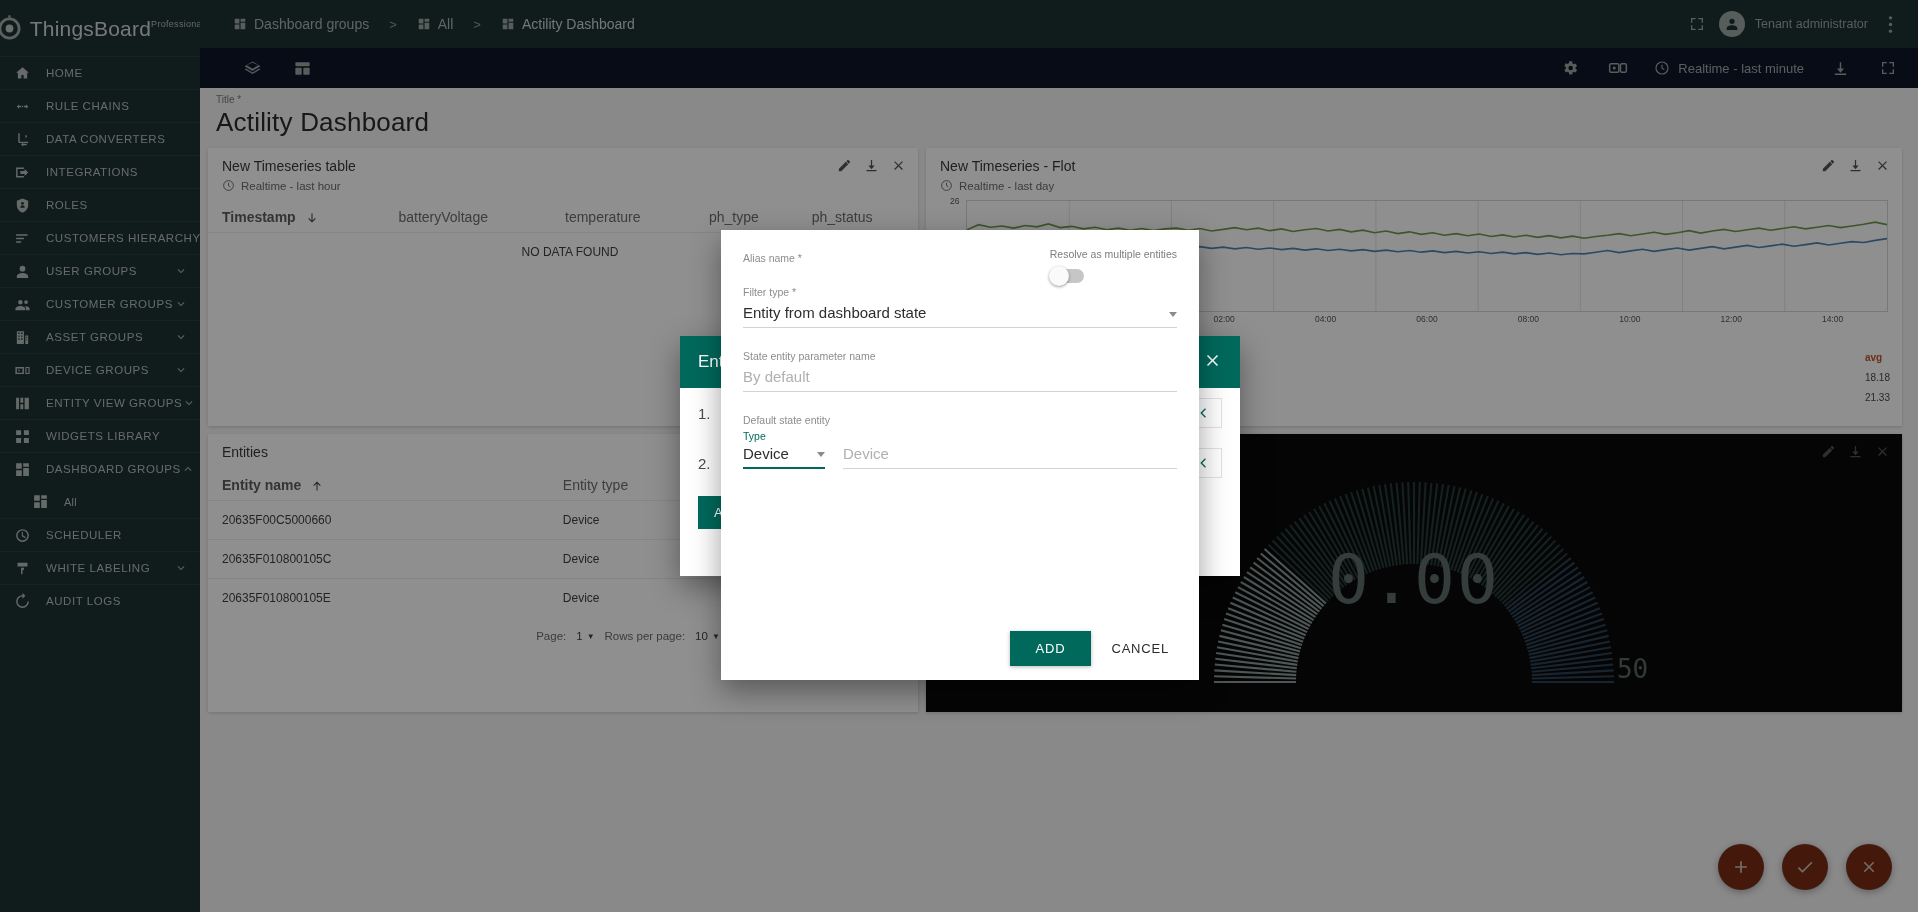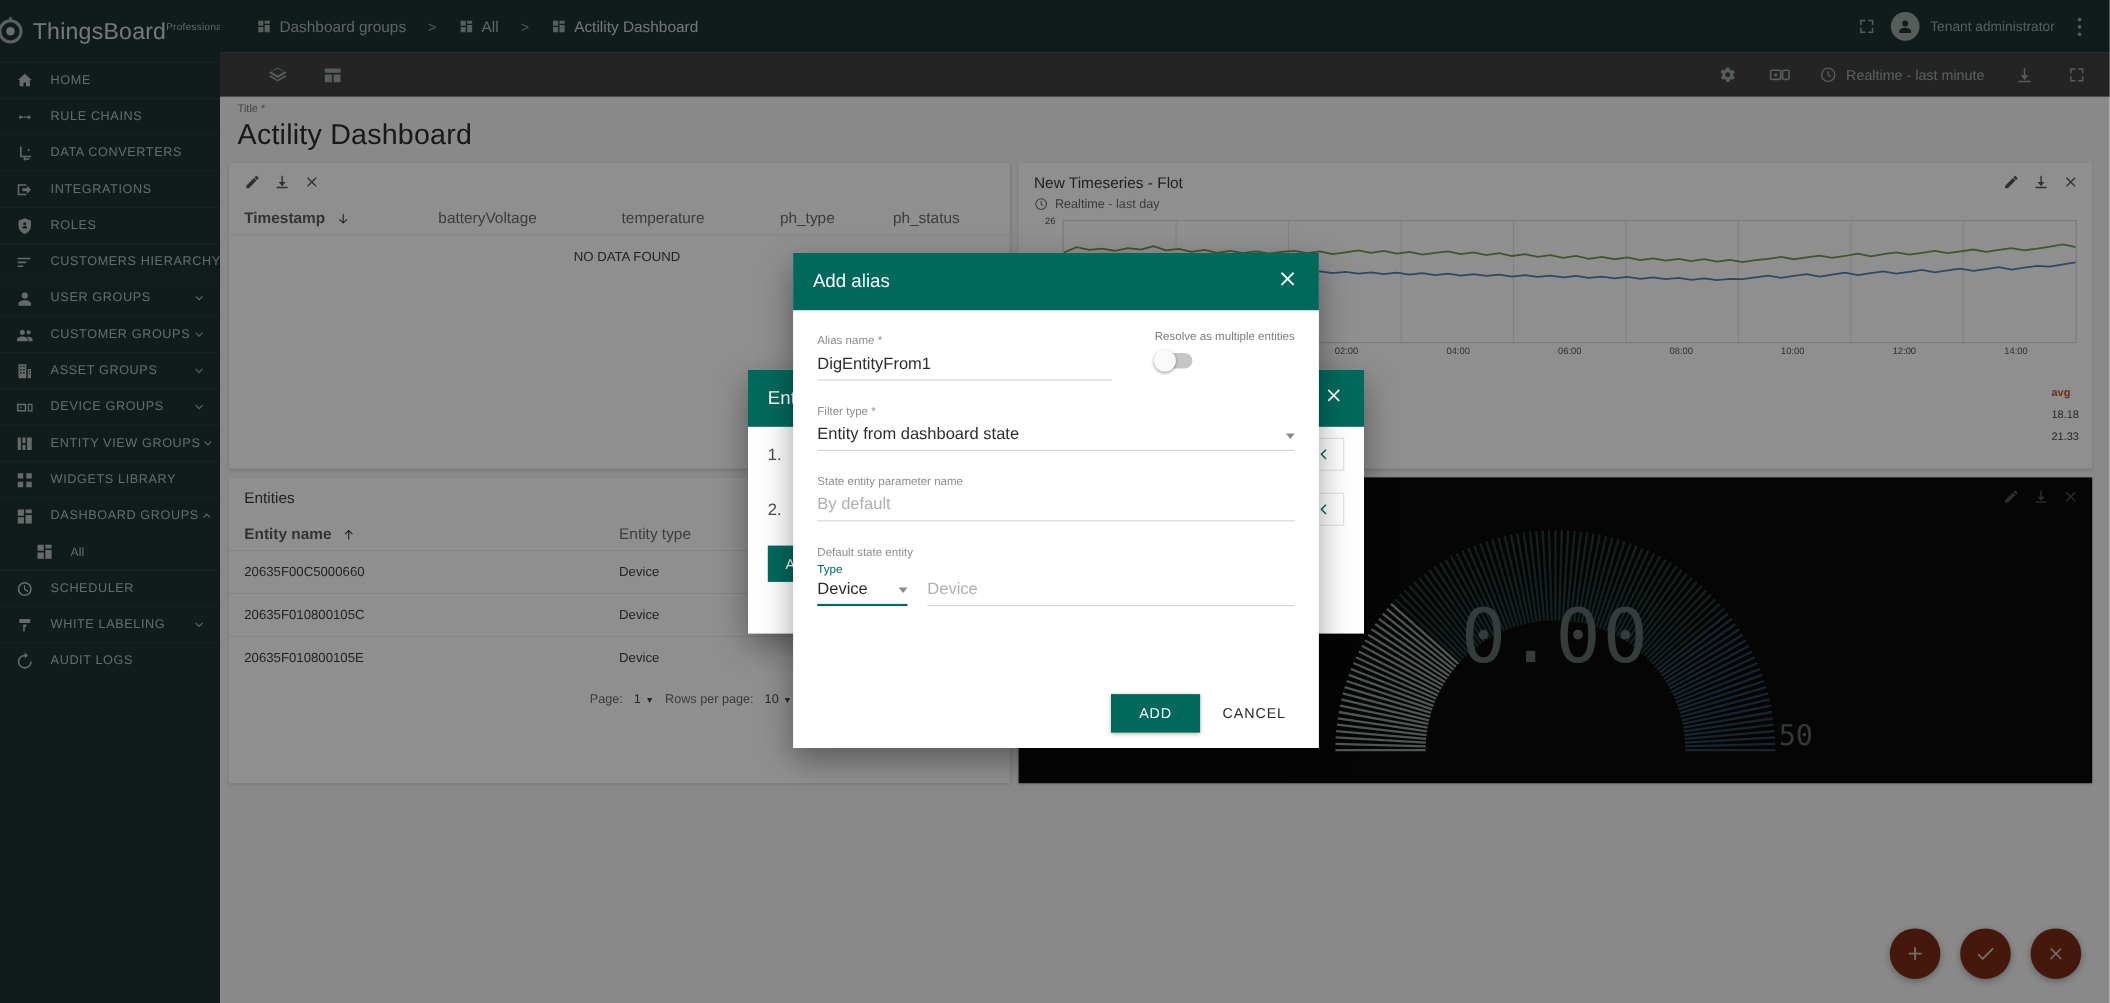--- a/index.html
+++ b/index.html
@@ -57,21 +57,21 @@
   .user-name { color: #9aa6a3; font-size: 12.5px; }
   .avatar { width: 26px; height: 26px; border-radius: 50%; background: #9aa6a3;
             display: flex; align-items: center; justify-content: center; }
   .icon-btn { width: 24px; height: 24px; display: flex; align-items: center;
               justify-content: center; cursor: pointer; }
   .icon-btn svg { fill: #9aa6a3; }
 
   .dashbar {
     position: absolute; left: 200px; top: 48px;
     width: 1718px; height: 40px;
-    background: #404040; display: flex; align-items: center; padding: 0 18px;
+    background: #0f172a; display: flex; align-items: center; padding: 0 18px;
   }
   .dashbar-left { display: flex; align-items: center; gap: 26px; padding-left: 22px; }
   .dashbar-right { margin-left: auto; display: flex; align-items: center; gap: 24px; }
   .timewin { display: flex; align-items: center; gap: 8px; color: #9fabA8;
              font-size: 13px; cursor: pointer; }
 
   
   .content {
     position: absolute; left: 200px; top: 88px;
     width: 1718px; height: 824px;
@@ -469,20 +469,29 @@
 
     <div class="title-area">
       <div class="title-lbl">Title *</div>
       <div class="title-val">Actility Dashboard</div>
     </div>
 
     <div class="widgets">
 
       <section class="widget" style="left:8px; top:6px; width:710px; height:278px;">
         <div class="w-head">
+          <div class="w-titles">
+            <div class="w-title">New Timeseries table</div>
+            <div class="w-sub">
+              <svg width="13" height="13" viewBox="0 0 24 24">
+                  <path fill="none" stroke="#6b6b6b" stroke-width="1.8" d="M12 3a9 9 0 1 0 0 18 9 9 0 0 0 0-18zM12 7v5.4l3.4 2"></path>
+                </svg>
+              <span>Realtime - last hour</span>
+            </div>
+          </div>
           <div class="w-actions">
             <svg width="15" height="15" viewBox="0 0 24 24">
                 <path d="M3 17.2V21h3.8L18 9.8 14.2 6 3 17.2zM20.7 7.1a1 1 0 0 0 0-1.4l-2.4-2.4a1 1 0 0 0-1.4 0l-1.9 1.9L18.8 9l1.9-1.9z"></path>
               </svg>
             <svg width="15" height="15" viewBox="0 0 24 24">
                 <path d="M11 3h2v9h4l-5 6-5-6h4V3zM4 19h16v2H4z"></path>
               </svg>
             <svg width="15" height="15" viewBox="0 0 24 24">
                 <path d="M19 6.4 17.6 5 12 10.6 6.4 5 5 6.4 10.6 12 5 17.6 6.4 19 12 13.4 17.6 19 19 17.6 13.4 12z"></path>
               </svg>
@@ -807,41 +816,32 @@
             </svg>
           </span>
         </div>
       </div>
     <div class="al-actions">
       <button class="btn-flat">ADD</button>
     </div>
   </section>
 
   <section class="dlg" id="add-alias-dialog">
-    <div class="dlg-head">
-      <span class="dlg-title">Add alias</span>
-      <span class="dlg-x">
-        <svg width="21" height="21" viewBox="0 0 24 24">
-            <path d="M19 6.4 17.6 5 12 10.6 6.4 5 5 6.4 10.6 12 5 17.6 6.4 19 12 13.4 17.6 19 19 17.6 13.4 12z"></path>
-          </svg>
-      </span>
-    </div>
 
     <div class="form">
 
       <div class="toggle-box">
         <div class="toggle-lbl">Resolve as multiple entities</div>
         <div class="switch">
           <div class="knob"></div>
         </div>
       </div>
 
       <div class="fld" style="width:268px;">
         <div class="fld-lbl">Alias name *</div>
-        <input class="fld-in" value="DigEntityFrom1" style="">
       </div>
 
       <div class="fld">
         <div class="fld-lbl">Filter type *</div>
         <div class="fld-sel">
           <span class="val">Entity from dashboard state</span>
           <span class="caret"></span>
         </div>
       </div>
 

